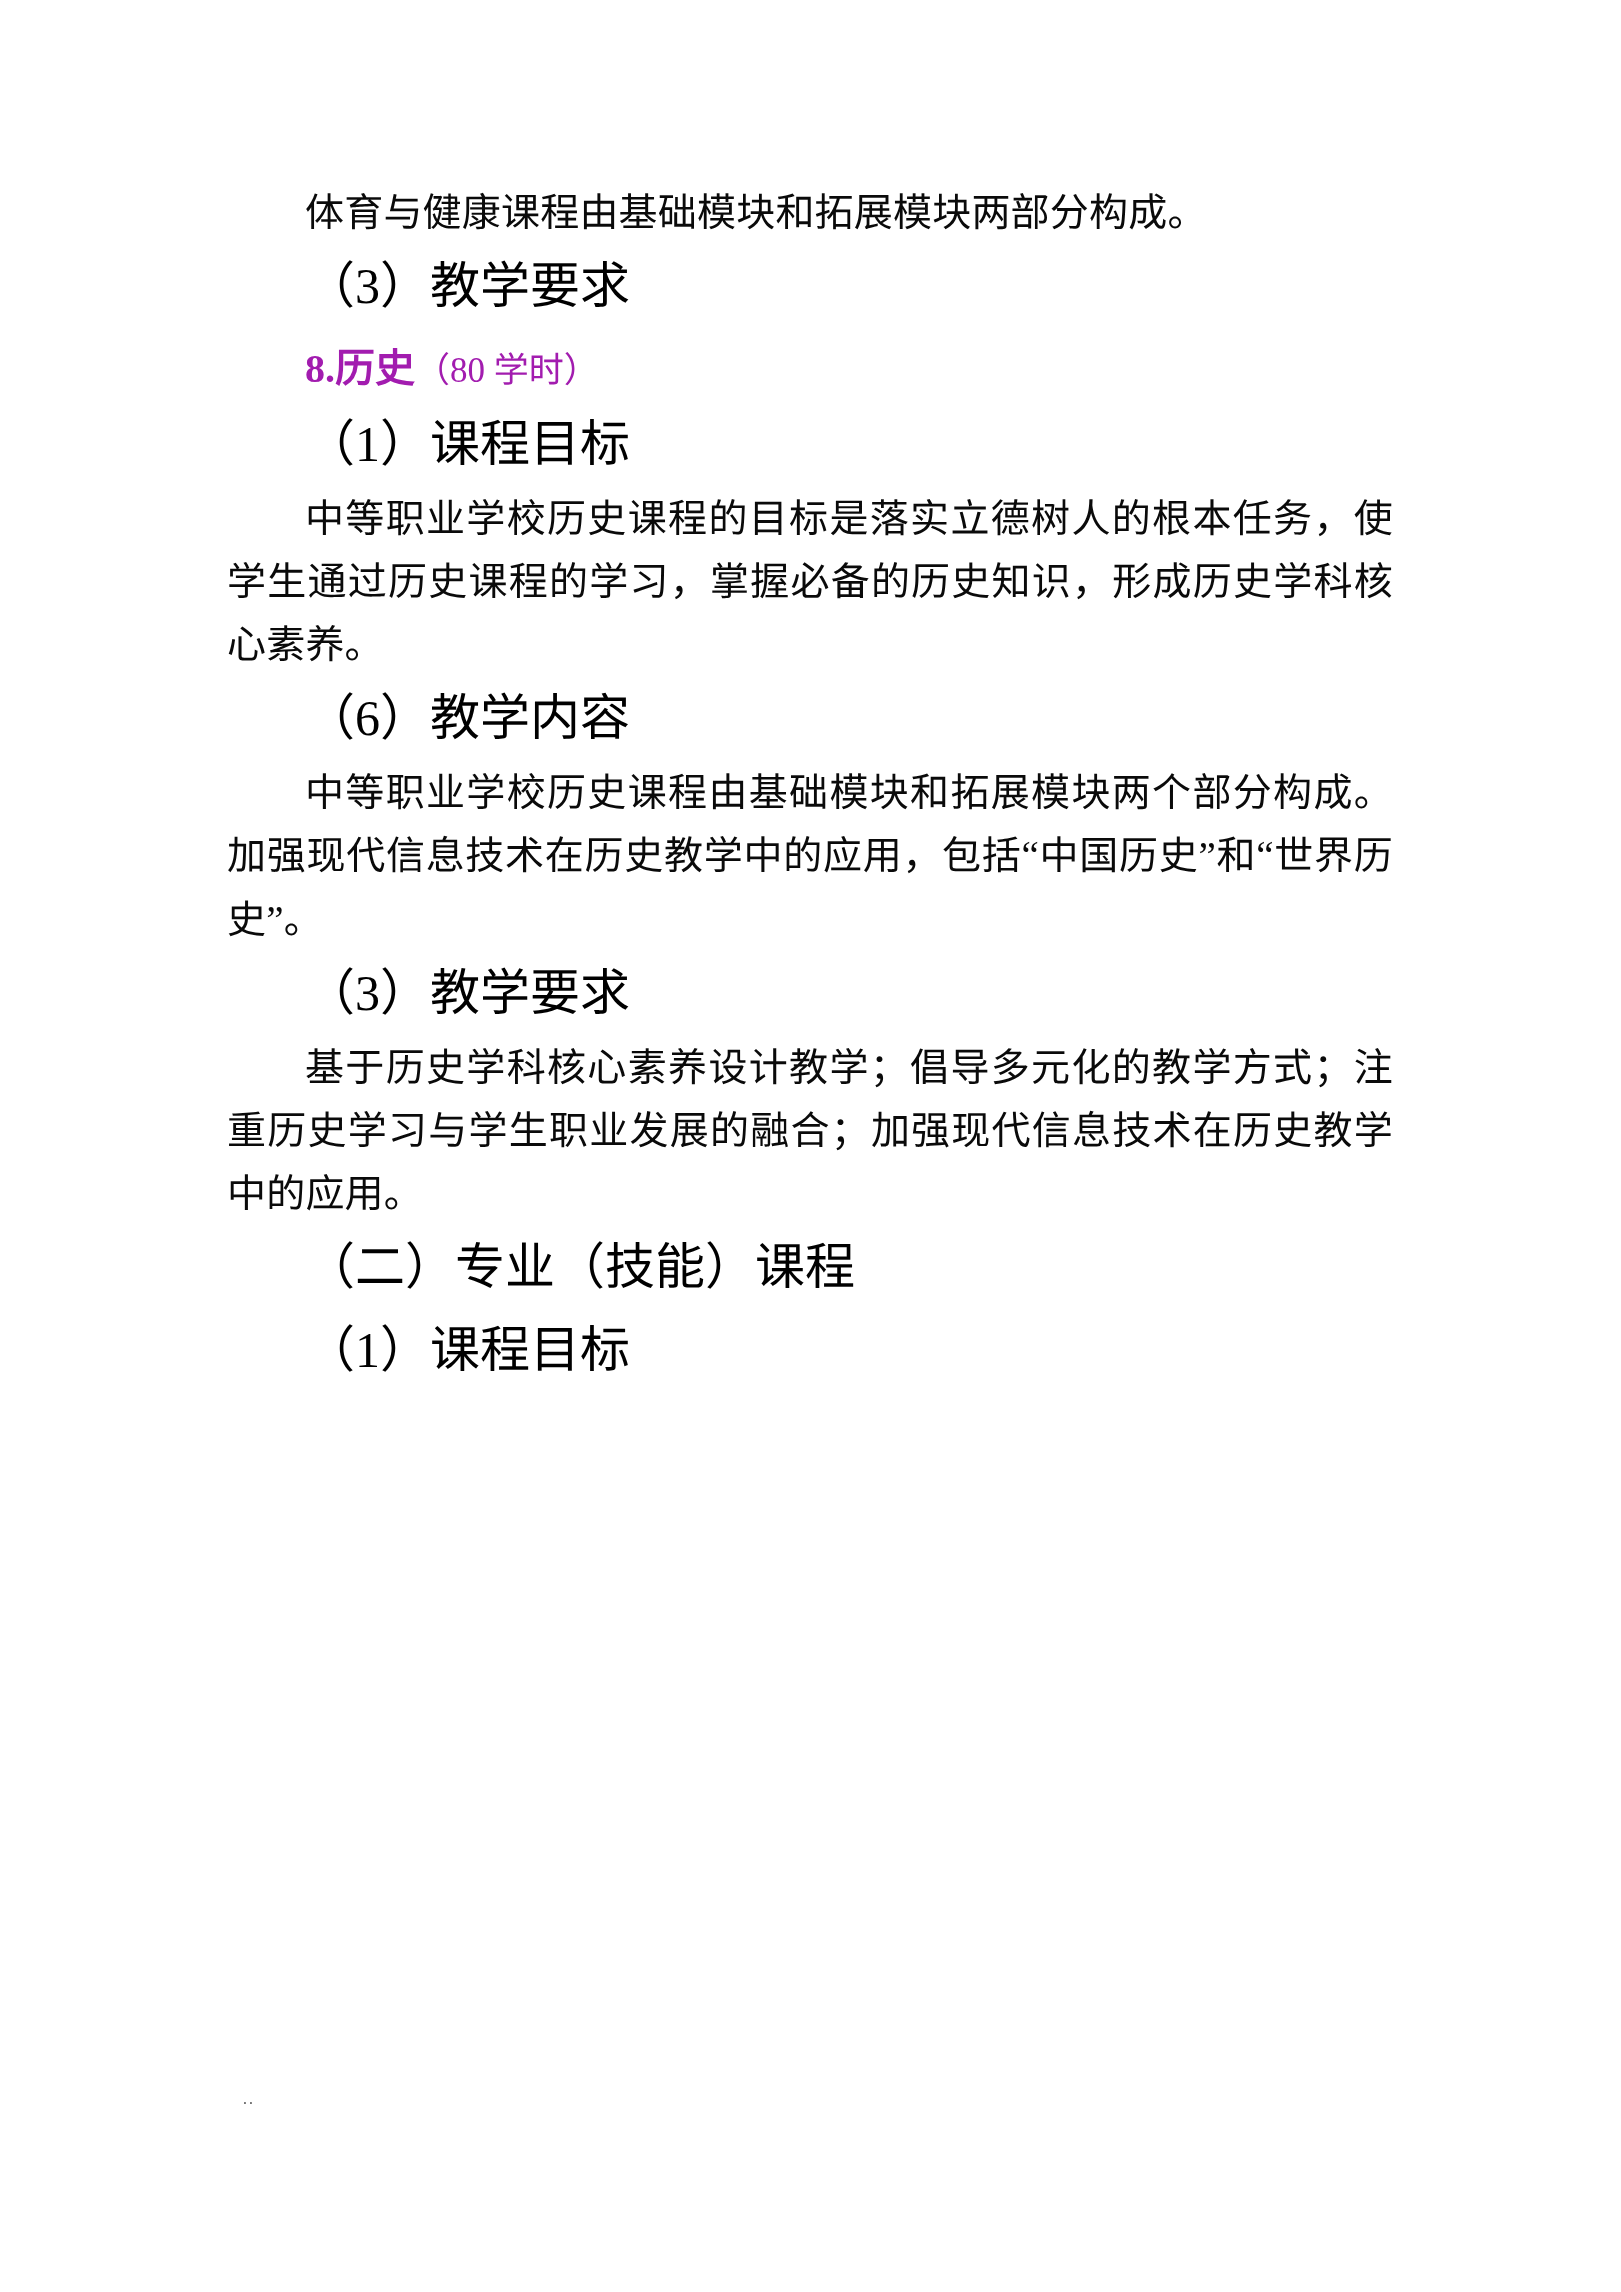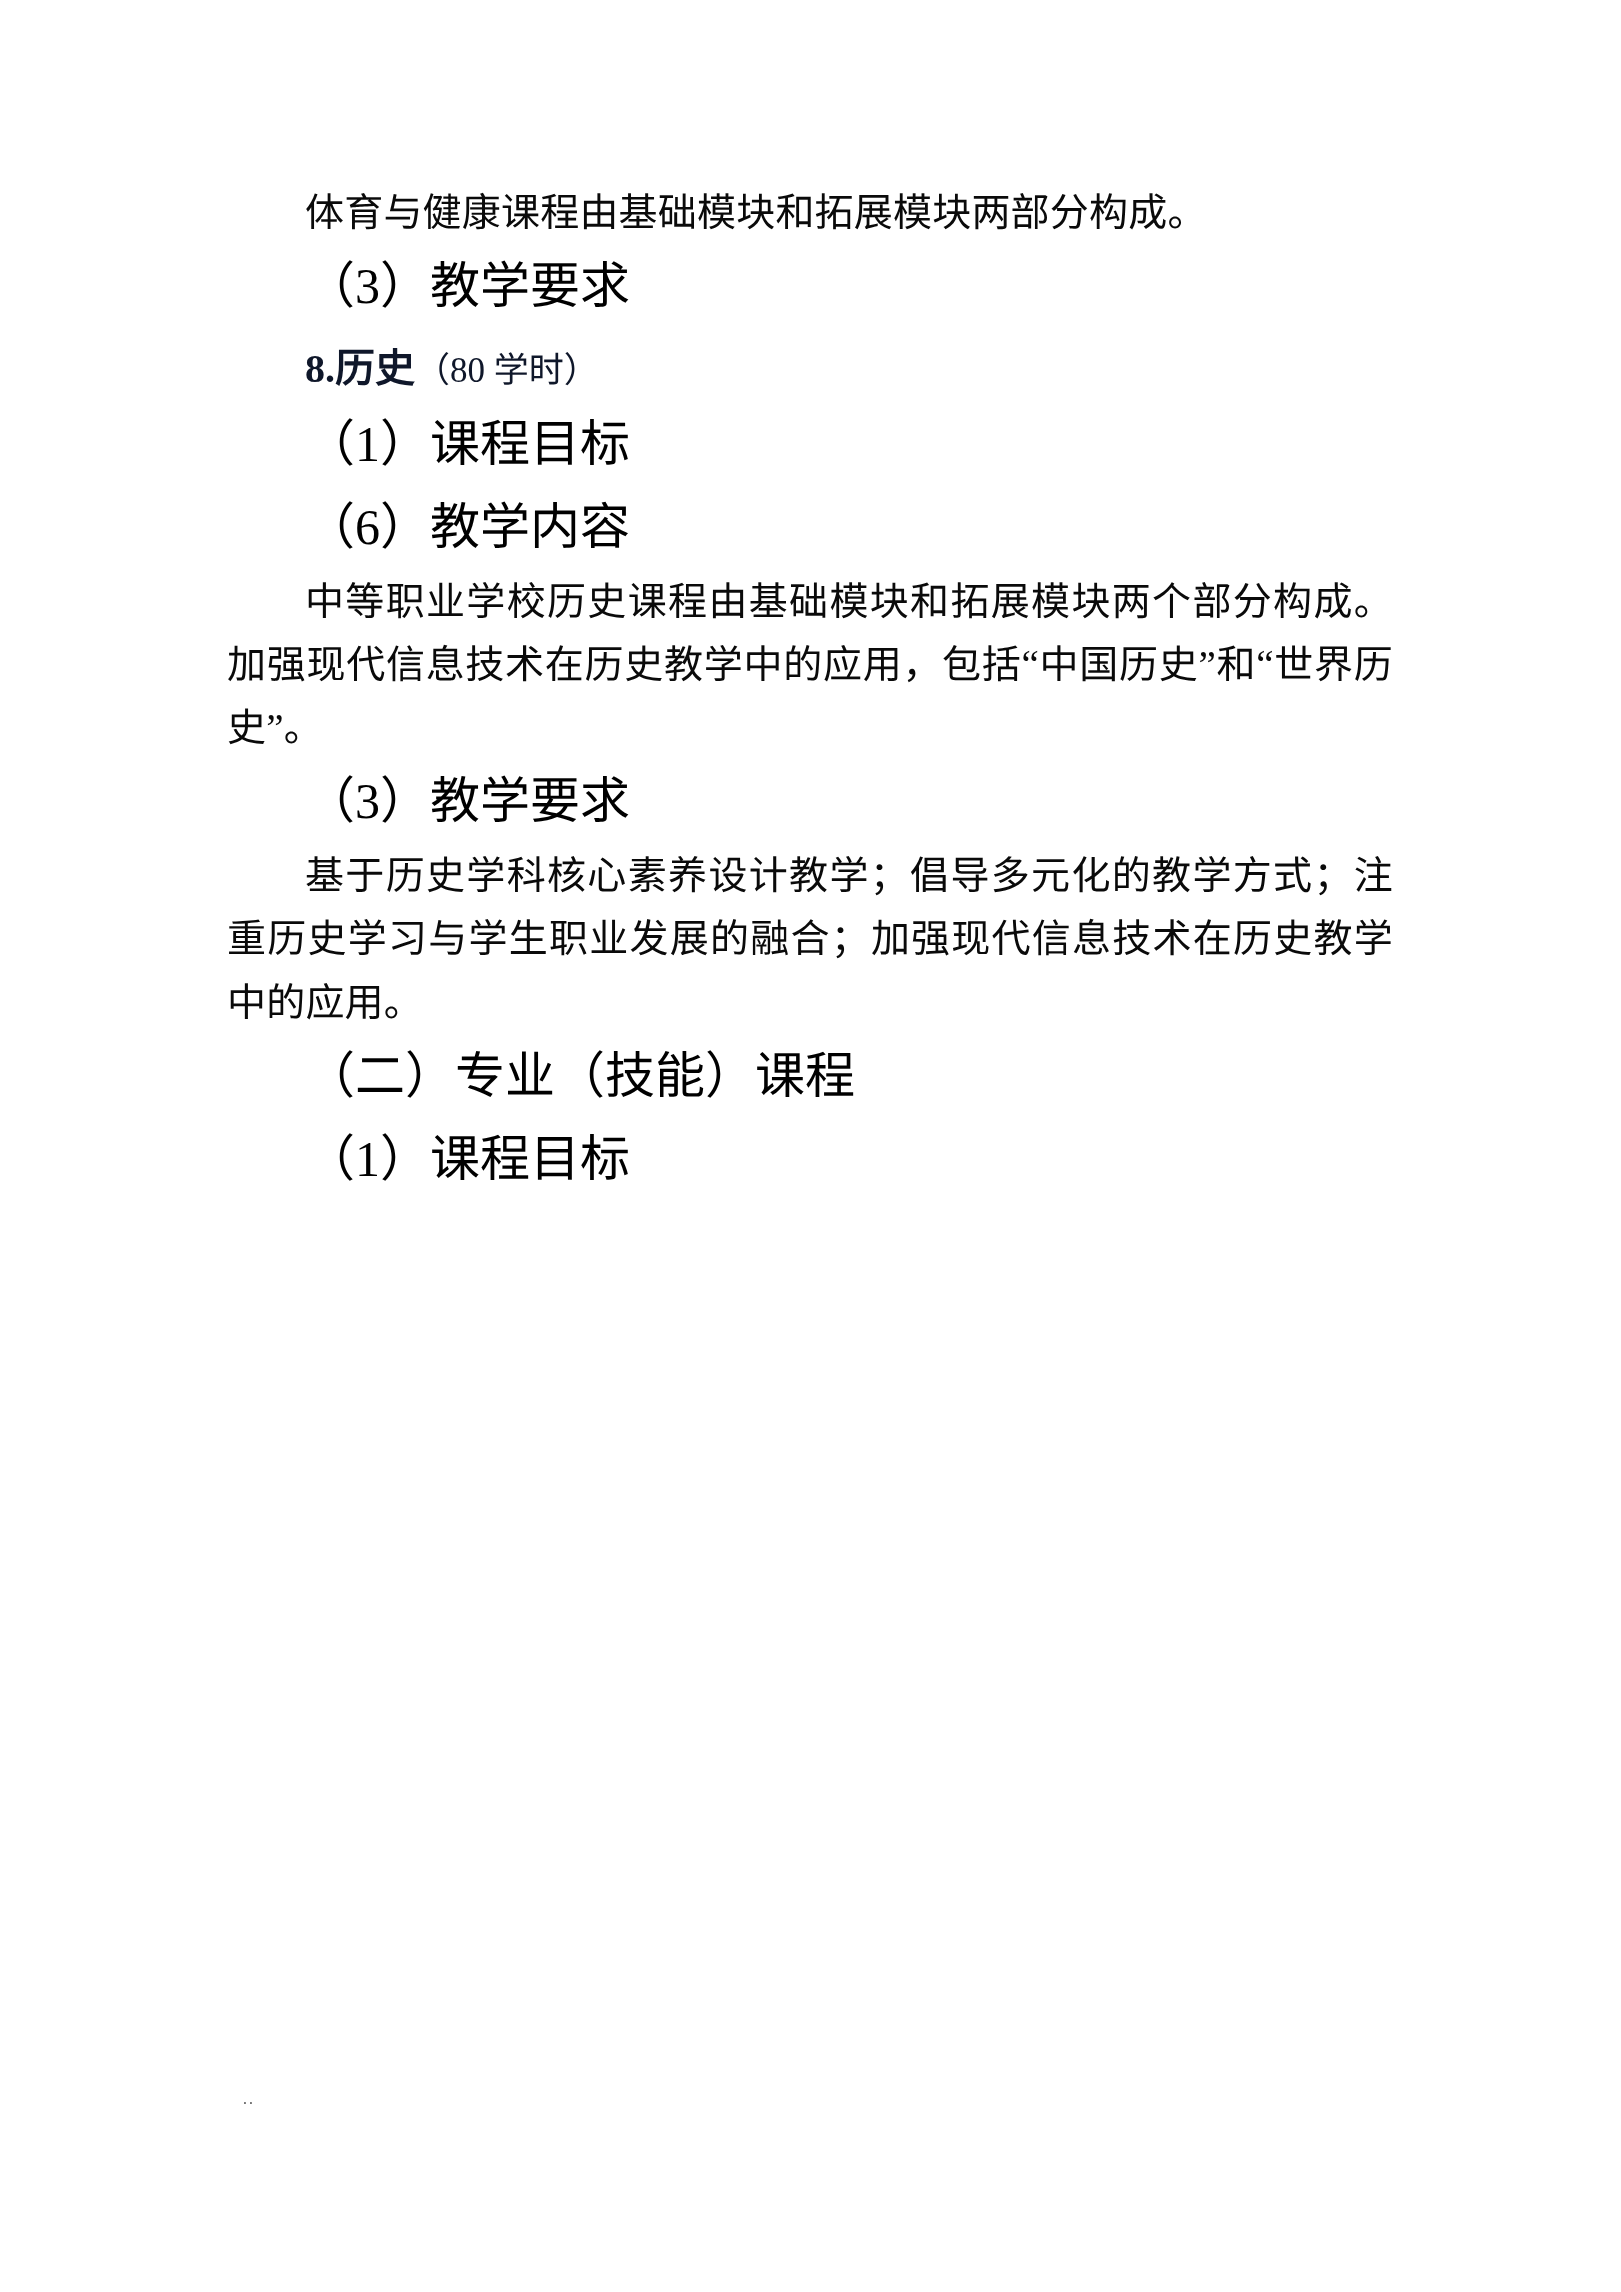--- a/index.html
+++ b/index.html
@@ -40,21 +40,21 @@
   }
   .indent {
     text-indent: 78px;
   }
   .heading {
     font-size: 40px;
     line-height: 1.62;
     margin: 9.8px 0 2px 0;
     text-indent: 78px;
     font-weight: bold;
-    color: #0f172a;
+    color: #a21caf;
   }
   .heading .num {
     font-family: "Liberation Serif", serif;
     font-weight: bold;
   }
   .heading .hours {
     font-weight: normal;
     font-size: 35px;
   }
   .sub {
@@ -82,20 +82,21 @@
 
     <p class="sub">（3）教学要求</p>
 
 
     <p class="heading">
       <span class="num">8.</span><span>历史</span><span class="hours">（80 学时）</span>
     </p>
 
     <p class="sub">（1）课程目标</p>
 
+    <p class="para indent">中等职业学校历史课程的目标是落实立德树人的根本任务，使学生通过历史课程的学习，掌握必备的历史知识，形成历史学科核心素养。</p>
 
     <p class="sub">（6）教学内容</p>
 
     <p class="para indent">中等职业学校历史课程由基础模块和拓展模块两个部分构成。加强现代信息技术在历史教学中的应用，包括“中国历史”和“世界历史”。</p>
 
     <p class="sub">（3）教学要求</p>
 
     <p class="para indent">基于历史学科核心素养设计教学；倡导多元化的教学方式；注重历史学习与学生职业发展的融合；加强现代信息技术在历史教学中的应用。</p>
 
     <p class="sub">（二）专业（技能）课程</p>

